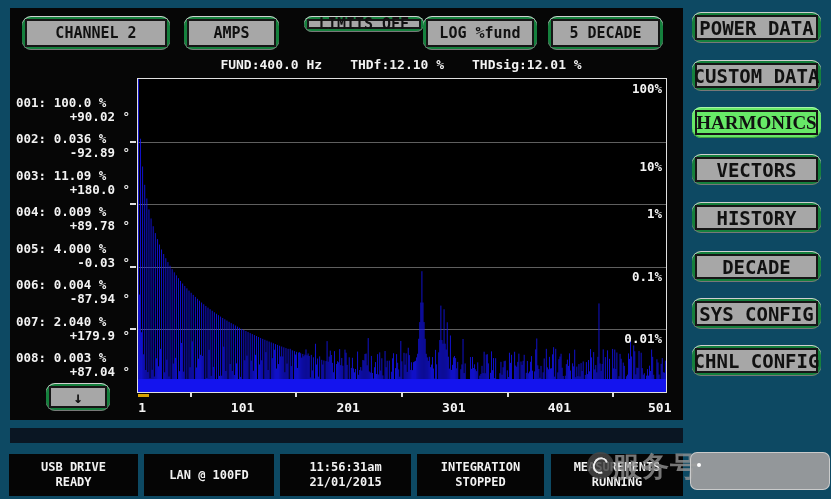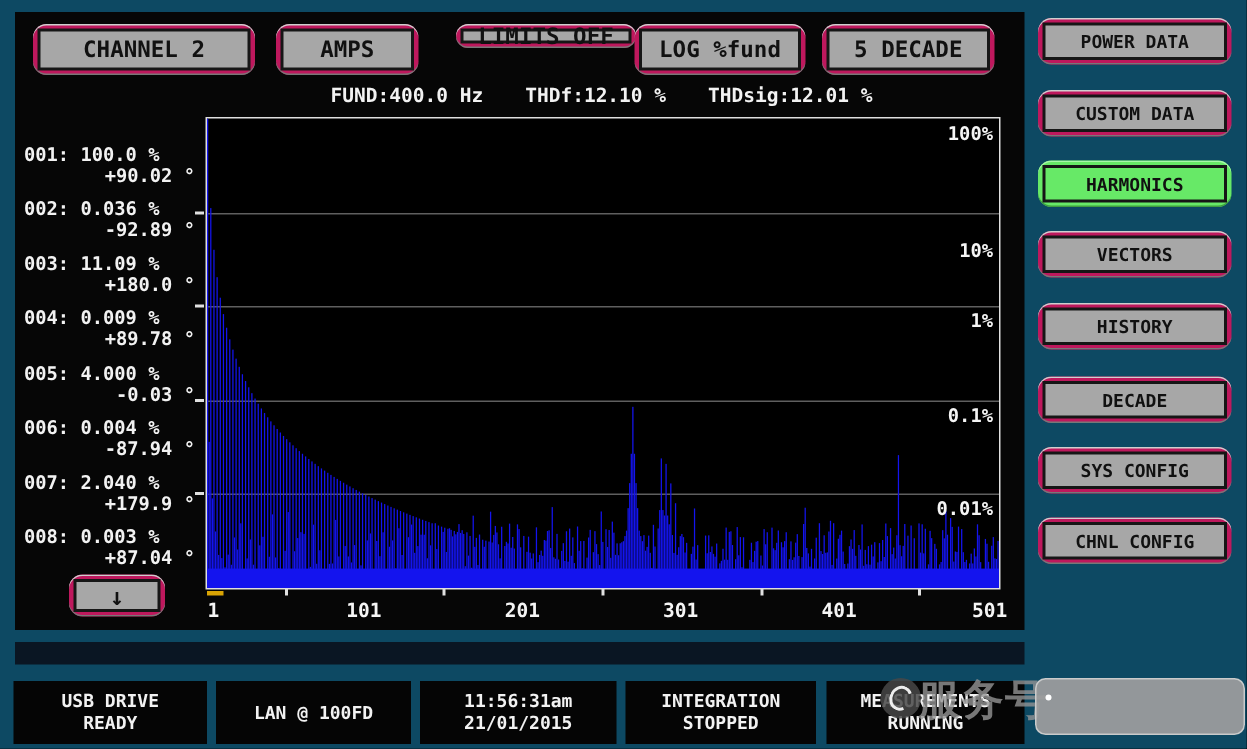--- a/index.html
+++ b/index.html
@@ -9,27 +9,27 @@
   }
   html,body{margin:0;padding:0;background:#06364a;}
   .screen{position:relative;width:831px;height:499px;background:#0d4963;overflow:hidden;
           font-family:"DejaVu Sans Mono","Liberation Mono",monospace;}
   .cham{clip-path:var(--oct);}
 
   
   .panel{position:absolute;left:10px;top:8px;width:673px;height:412px;background:#060606;--c:13px;}
 
   
-  .btn{position:absolute;background:#be185d;border-radius:9px;display:flex;align-items:center;justify-content:center;
+  .btn{position:absolute;background:#15803d;border-radius:9px;display:flex;align-items:center;justify-content:center;
        box-shadow: inset 0 1px 0 #cfcfcf, inset 0 -1px 0 #787878;cursor:pointer;}
   .btn::before{content:"";position:absolute;inset:3px;background:#161616;--c:8px;clip-path:var(--oct);}
   .btn::after{content:"";position:absolute;inset:5px;background:#a7a7a7;--c:6px;clip-path:var(--oct);}
   .btn .lbl{position:relative;z-index:2;font-weight:bold;color:#111;font-size:14px;letter-spacing:0px;white-space:nowrap;}
   .btn.top .lbl{font-size:15px;}
-  .btn.active{background:#67e967;box-shadow: inset 0 1px 0 #a9f7a9, inset 0 -1px 0 #3f9e3f;}
+  .btn.active{background:#67e967;box-shadow: inset 0 1px 0 #a9f7a9, inset 0 -1px 0 #3f9e3f; font-family: Liberation Serif, serif;}
   .btn.active::after{background:#67e967;}
 
   
   .hdr{position:absolute;left:127px;top:49px;width:528px;display:flex;justify-content:center;gap:28px;
        color:#f2f2f2;font-weight:bold;font-size:13px;white-space:nowrap;}
 
   
   .hrow{position:absolute;left:6px;width:116px;color:#f2f2f2;font-weight:bold;font-size:12.5px;line-height:14px;}
   .hl1{white-space:pre;}
   .hl2{text-align:right;padding-right:2px;white-space:pre;}
@@ -40,21 +40,21 @@
   .grid{position:absolute;left:0;right:0;height:1px;background:#5f5f5f;z-index:1;}
   .ylab{position:absolute;right:4px;color:#f5f5f5;font-weight:bold;font-size:12.5px;z-index:3;}
   .ltick{position:absolute;left:-8px;width:6px;height:2px;background:#e0e0e0;}
   .mtick{position:absolute;top:100%;width:2px;height:5px;background:#e0e0e0;}
   .cursor{position:absolute;left:1px;top:calc(100% + 2px);width:11px;height:3px;z-index:4;}
   .xrow{position:absolute;left:127px;top:390px;width:528px;height:18px;}
   .xlab{position:absolute;top:2px;transform:translateX(-50%);color:#f5f5f5;font-weight:bold;font-size:13px;}
 
   
   .side{left:692px;width:129px;height:31px;}
-  .side .lbl{font-size:12px;}
+  .side .lbl{font-size:19px;}
 
   
   .sepbar{position:absolute;left:10px;top:428px;width:673px;height:15px;background:#0a1623;--c:7px;}
   .sbox{position:absolute;top:454px;height:42px;background:#050505;--c:9px;display:flex;flex-direction:column;
         align-items:center;justify-content:center;color:#f2f2f2;font-weight:bold;font-size:12px;line-height:15px;white-space:nowrap;}
   .sline:empty{display:none;}
 
   
   .wm{position:absolute;inset:0;z-index:50;pointer-events:none;}
   .wm-circle{position:absolute;left:587px;top:452px;width:27px;height:27px;border-radius:50%;background:rgba(72,72,72,.85);}

